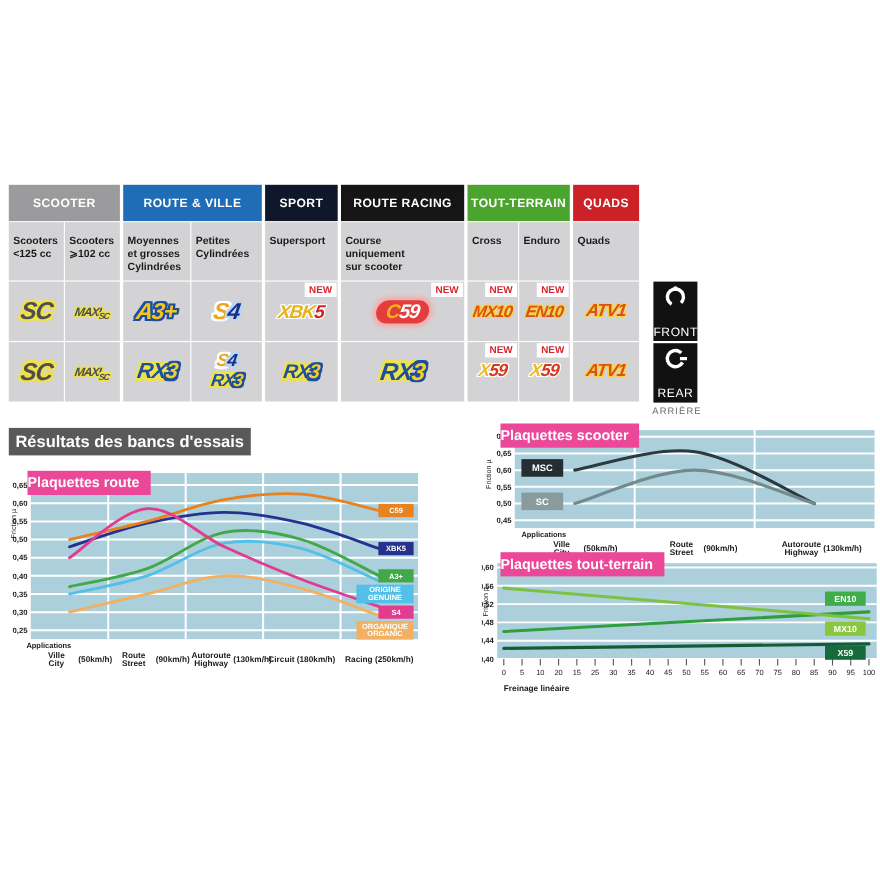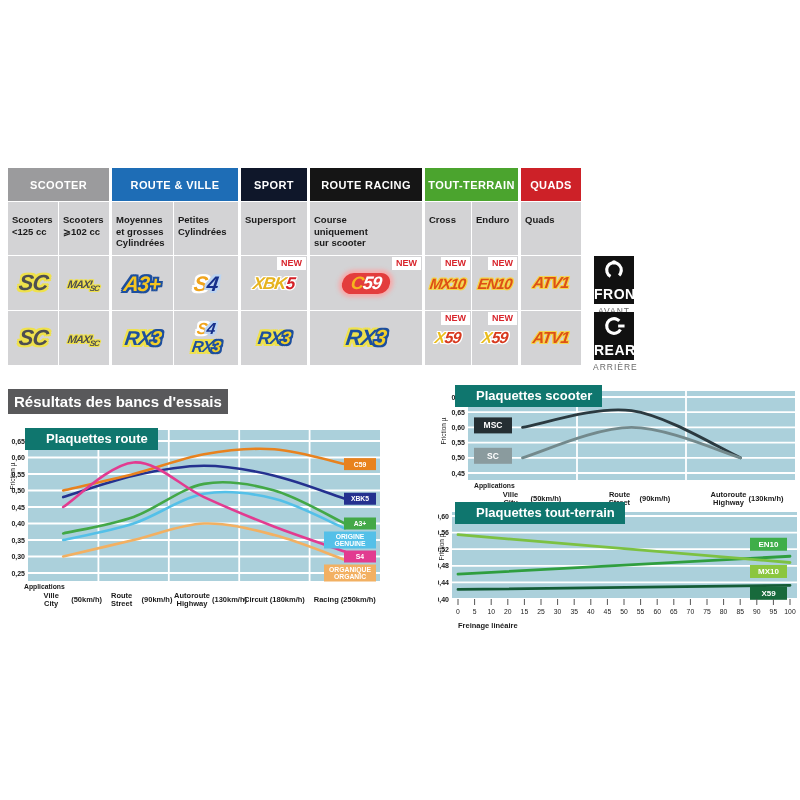--- a/index.html
+++ b/index.html
@@ -39,28 +39,28 @@
   .logo-c59 .p1{color:#f6b31e} .logo-c59 .p2{color:#fff}
   .logo-oran{font-size:15px} .logo-oran span{--oc:#f5d44a;color:#dd5016}
   .logo-x59{font-size:16px} .logo-x59 .p1{--oc:#fff;color:#eabd1d} .logo-x59 .p2{--oc:#fff;color:#d8391e}
   .logo-rx3{font-size:20px} .logo-rx3 .p1{--oc:#efe14c;color:#1d4f9e} .logo-rx3 .p2{--oc:#1d4f9e;color:#f2cf2a}
   .stack{display:flex;flex-direction:column;align-items:center;gap:2px}
   .stack .logo{font-size:16px}
 
   
   .axle{position:absolute;left:593px;width:42px;text-align:center}
   .axle-box{background:#111;width:40px;margin:0 auto;padding:3px 0 2px}
-  .axle-en{display:block;color:#fff;font-size:14px;font-weight:bold;letter-spacing:.5px;margin-top:1px}
+  .axle-en{display:block;color:#fff;font-size:11px;font-weight:normal;letter-spacing:.5px;margin-top:10px}
   .axle-fr{display:block;color:#6a6a6a;font-size:8.5px;letter-spacing:1px;margin-top:2px}
 
   
   .section-title{position:absolute;left:8px;top:389px;background:#59595b;color:#fff;
                  font-size:15px;font-weight:bold;padding:4px 6px}
-  .chart-title{position:absolute;background:#0f766e;color:#fff;font-size:13px;
-               font-weight:bold;padding:3px 10px 4px 21px;white-space:nowrap}
+  .chart-title{position:absolute;background:#ec4899;color:#fff;font-size:13px;
+               font-weight:bold;padding:3px 10px 4px 0;white-space:nowrap}
   svg text{font-family:"Liberation Sans",sans-serif}
 </style>
 </head>
 <body>
 
 <div class="ptable">
 
   <div class="tgroup">
     <div class="ghead" style="background:#9b9b9d">SCOOTER</div>
     <div class="gcols">

